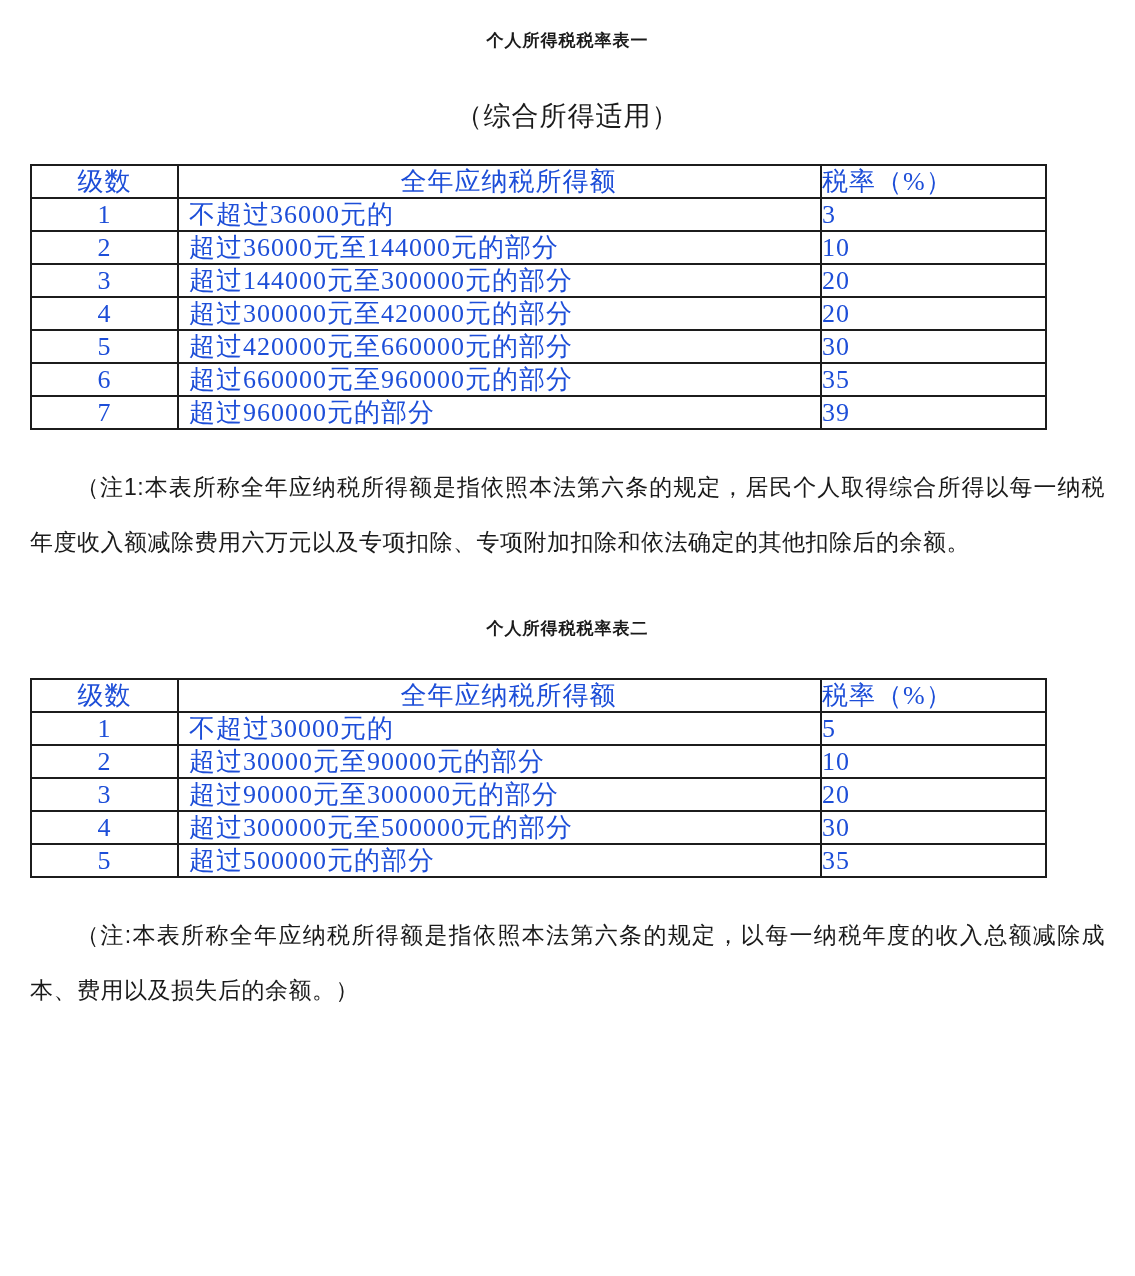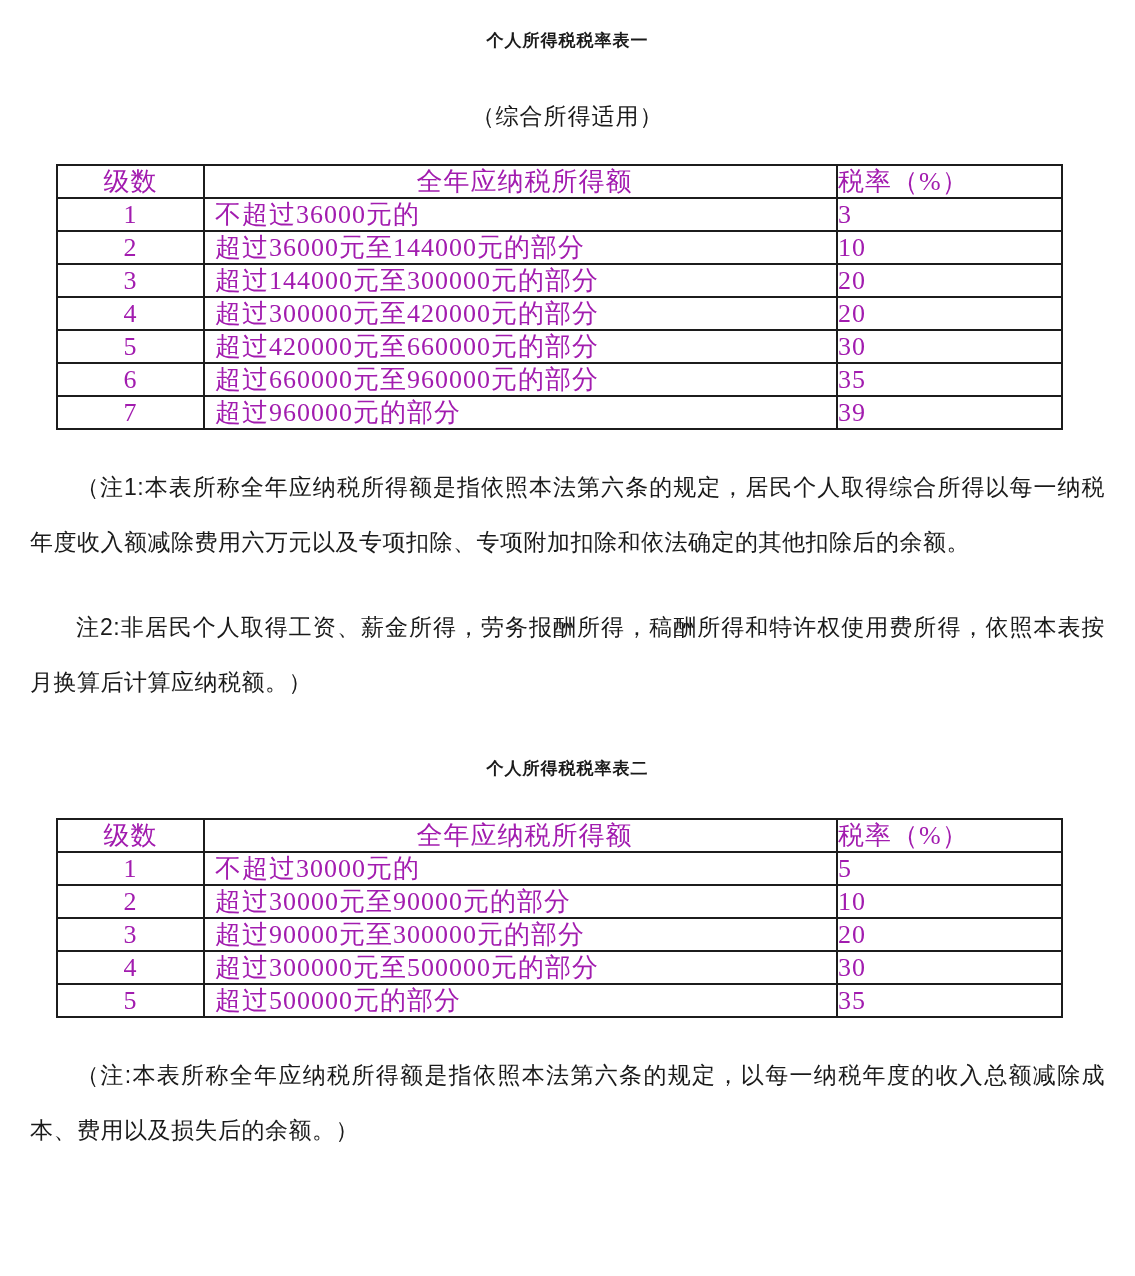--- a/index.html
+++ b/index.html
@@ -19,54 +19,54 @@
     font-size: 17px;
     font-weight: bold;
     text-align: center;
     margin: 0;
     letter-spacing: 1px;
     line-height: 30px;
   }
   .tbl-title.second { margin-top: 44px; }
 
   .tbl-subtitle {
-    font-size: 23px;
+    font-size: 27px;
     font-weight: normal;
     text-align: center;
     margin: 46px 0 0 0;
     letter-spacing: 1px;
     line-height: 28px;
   }
 
   table.tax-table {
     border-collapse: collapse;
-    margin: 34px 0 0 26px;
+    margin: 34px 0 0 0;
     width: 995px;
     table-layout: fixed;
     font-family: "Liberation Serif", "DejaVu Serif", serif;
     font-size: 26px;
-    color: #a21caf;
+    color: #1d4ed8;
   }
   table.tax-table th,
   table.tax-table td {
     border: 2px solid #1c1c1c;
     height: 31px;
     padding: 0;
     line-height: 31px;
     overflow: hidden;
     white-space: nowrap;
     font-weight: normal;
     letter-spacing: 1px;
   }
   .col-level   { width: 145px; text-align: center; }
   .col-bracket { width: 623px; text-align: left; }
   .col-rate    { width: 223px; text-align: left; }
   table.tax-table td.col-bracket,
   table.tax-table th.col-bracket { padding-left: 10px; }
-  table.tax-table th.col-bracket { text-align: center; padding-left: 8px; }
+  table.tax-table th.col-bracket { text-align: center; padding-left: 18px; }
 
   p.note {
     font-size: 23px;
     line-height: 55px;
     text-align: justify;
     margin: 30px 0 0 0;
     text-indent: 2em;
     letter-spacing: 0.5px;
     color: #1a1a1a;
   }
@@ -119,21 +119,20 @@
       </tr>
       <tr>
         <td class="col-level">7</td>
         <td class="col-bracket">超过960000元的部分</td>
         <td class="col-rate">39</td>
       </tr>
     </tbody>
   </table>
 
   <p class="note">（注1:本表所称全年应纳税所得额是指依照本法第六条的规定，居民个人取得综合所得以每一纳税年度收入额减除费用六万元以及专项扣除、专项附加扣除和依法确定的其他扣除后的余额。</p>
-  <p class="note">注2:非居民个人取得工资、薪金所得，劳务报酬所得，稿酬所得和特许权使用费所得，依照本表按月换算后计算应纳税额。）</p>
 </div>
 
 <div class="doc-section">
   <h1 class="tbl-title second">个人所得税税率表二</h1>
 
   <table class="tax-table">
     <thead>
       <tr>
         <th class="col-level">级数</th>
         <th class="col-bracket">全年应纳税所得额</th>

